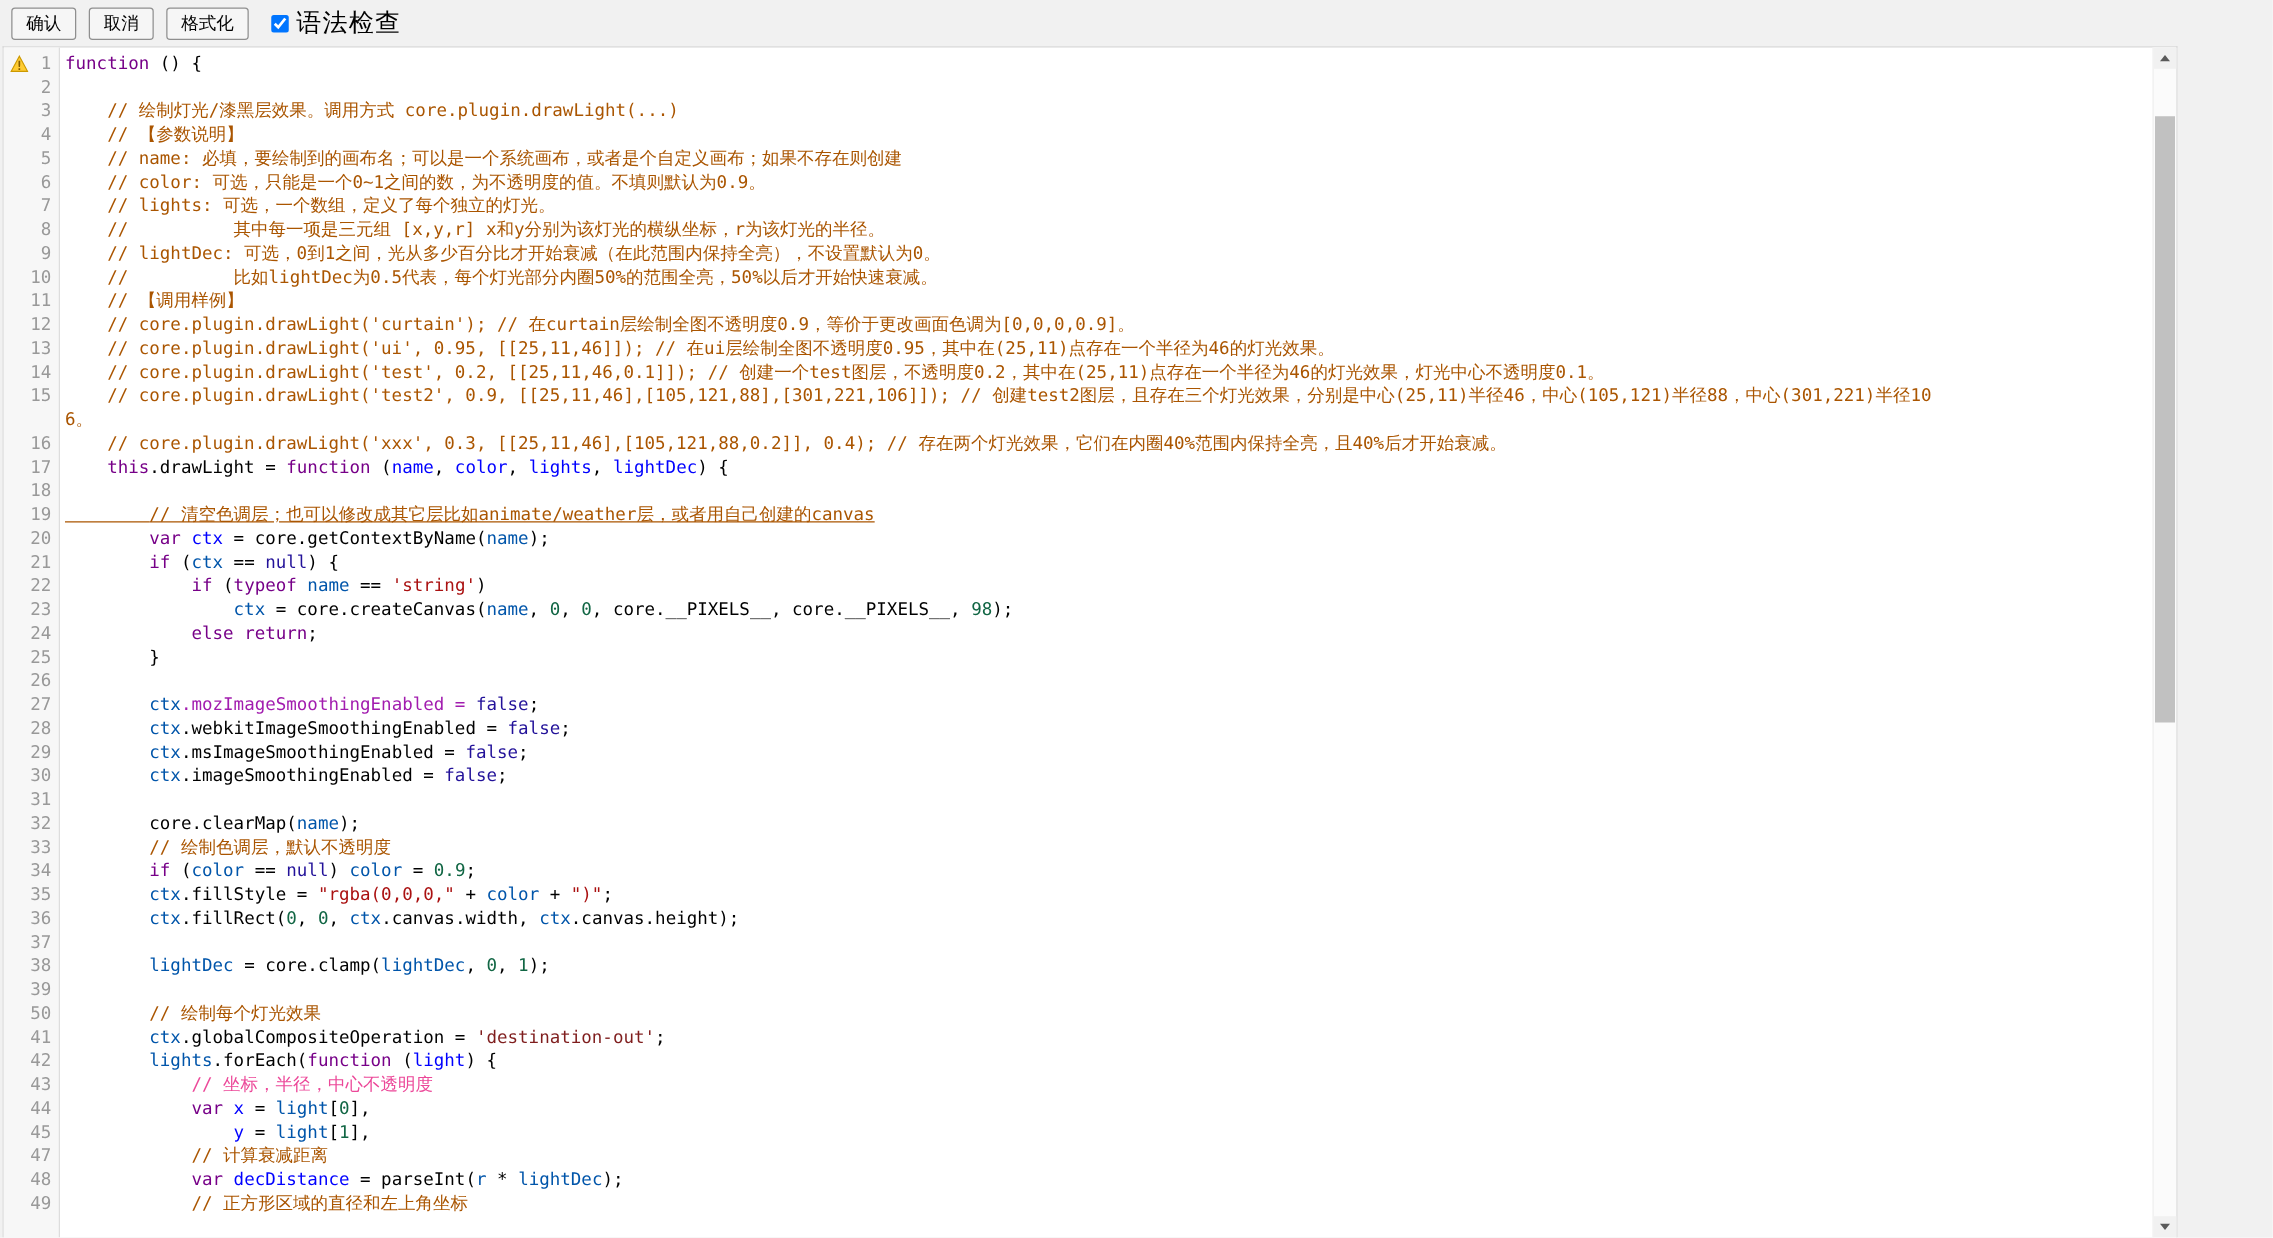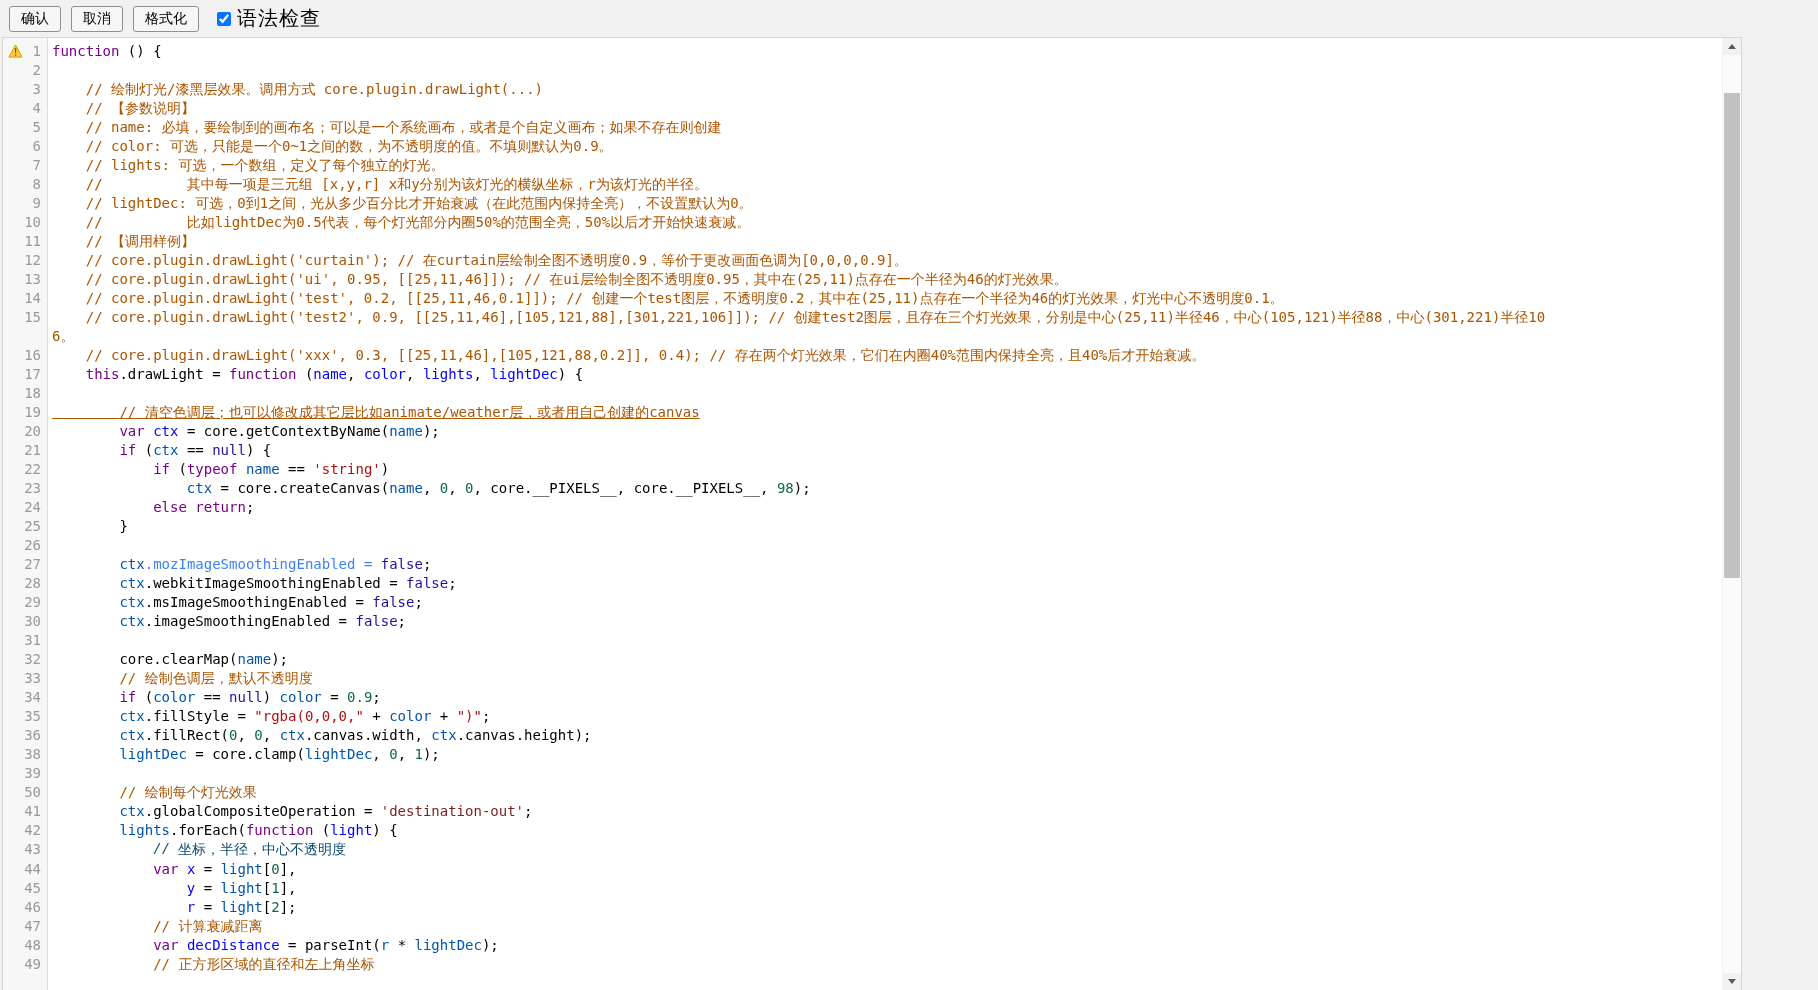--- a/index.html
+++ b/index.html
@@ -204,21 +204,21 @@
         <div class="row">
           <div class="gutter-cell"><span>25</span></div>
           <pre class="code-cell"><span style="color: rgb(0, 0, 0);">        }</span></pre>
         </div>
         <div class="row">
           <div class="gutter-cell"><span>26</span></div>
           <pre class="code-cell"></pre>
         </div>
         <div class="row">
           <div class="gutter-cell"><span>27</span></div>
-          <pre class="code-cell"><span style="color: rgb(0, 0, 0);">        </span><span style="color: rgb(0, 85, 170);">ctx</span><span style="color: #3b82f6;">.mozImageSmoothingEnabled = </span><span style="color: rgb(34, 17, 153);">false</span><span style="color: rgb(0, 0, 0);">;</span></pre>
+          <pre class="code-cell"><span style="color: rgb(0, 0, 0);">        </span><span style="color: rgb(0, 85, 170);">ctx</span><span style="color: #a21caf;">.mozImageSmoothingEnabled = </span><span style="color: rgb(34, 17, 153);">false</span><span style="color: rgb(0, 0, 0);">;</span></pre>
         </div>
         <div class="row">
           <div class="gutter-cell"><span>28</span></div>
           <pre class="code-cell"><span style="color: rgb(0, 0, 0);">        </span><span style="color: rgb(0, 85, 170);">ctx</span><span style="color: rgb(0, 0, 0);">.webkitImageSmoothingEnabled = </span><span style="color: rgb(34, 17, 153);">false</span><span style="color: rgb(0, 0, 0);">;</span></pre>
         </div>
         <div class="row">
           <div class="gutter-cell"><span>29</span></div>
           <pre class="code-cell"><span style="color: rgb(0, 0, 0);">        </span><span style="color: rgb(0, 85, 170);">ctx</span><span style="color: rgb(0, 0, 0);">.msImageSmoothingEnabled = </span><span style="color: rgb(34, 17, 153);">false</span><span style="color: rgb(0, 0, 0);">;</span></pre>
         </div>
         <div class="row">
@@ -243,20 +243,24 @@
         </div>
         <div class="row">
           <div class="gutter-cell"><span>35</span></div>
           <pre class="code-cell"><span style="color: rgb(0, 0, 0);">        </span><span style="color: rgb(0, 85, 170);">ctx</span><span style="color: rgb(0, 0, 0);">.fillStyle = </span><span style="color: rgb(170, 17, 17);">"rgba(0,0,0,"</span><span style="color: rgb(0, 0, 0);"> + </span><span style="color: rgb(0, 85, 170);">color</span><span style="color: rgb(0, 0, 0);"> + </span><span style="color: rgb(170, 17, 17);">")"</span><span style="color: rgb(0, 0, 0);">;</span></pre>
         </div>
         <div class="row">
           <div class="gutter-cell"><span>36</span></div>
           <pre class="code-cell"><span style="color: rgb(0, 0, 0);">        </span><span style="color: rgb(0, 85, 170);">ctx</span><span style="color: rgb(0, 0, 0);">.fillRect(</span><span style="color: rgb(17, 102, 68);">0</span><span style="color: rgb(0, 0, 0);">, </span><span style="color: rgb(17, 102, 68);">0</span><span style="color: rgb(0, 0, 0);">, </span><span style="color: rgb(0, 85, 170);">ctx</span><span style="color: rgb(0, 0, 0);">.canvas.width, </span><span style="color: rgb(0, 85, 170);">ctx</span><span style="color: rgb(0, 0, 0);">.canvas.height);</span></pre>
         </div>
         <div class="row">
+          <div class="gutter-cell"><span>37</span></div>
+          <pre class="code-cell"></pre>
+        </div>
+        <div class="row">
           <div class="gutter-cell"><span>38</span></div>
           <pre class="code-cell"><span style="color: rgb(0, 0, 0);">        </span><span style="color: rgb(0, 85, 170);">lightDec</span><span style="color: rgb(0, 0, 0);"> = core.clamp(</span><span style="color: rgb(0, 85, 170);">lightDec</span><span style="color: rgb(0, 0, 0);">, </span><span style="color: rgb(17, 102, 68);">0</span><span style="color: rgb(0, 0, 0);">, </span><span style="color: rgb(17, 102, 68);">1</span><span style="color: rgb(0, 0, 0);">);</span></pre>
         </div>
         <div class="row">
           <div class="gutter-cell"><span>39</span></div>
           <pre class="code-cell"></pre>
         </div>
         <div class="row">
           <div class="gutter-cell"><span>50</span></div>
           <pre class="code-cell"><span style="color: rgb(170, 85, 0);">        // 绘制每个灯光效果</span></pre>
@@ -264,33 +268,29 @@
         <div class="row">
           <div class="gutter-cell"><span>41</span></div>
           <pre class="code-cell"><span style="color: rgb(0, 0, 0);">        </span><span style="color: rgb(0, 85, 170);">ctx</span><span style="color: rgb(0, 0, 0);">.globalCompositeOperation = </span><span style="color: #7f1d1d;">'destination-out'</span><span style="color: rgb(0, 0, 0);">;</span></pre>
         </div>
         <div class="row">
           <div class="gutter-cell"><span>42</span></div>
           <pre class="code-cell"><span style="color: rgb(0, 0, 0);">        </span><span style="color: rgb(0, 85, 170);">lights</span><span style="color: rgb(0, 0, 0);">.forEach(</span><span style="color: rgb(119, 0, 136);">function</span><span style="color: rgb(0, 0, 0);"> (</span><span style="color: rgb(0, 0, 255);">light</span><span style="color: rgb(0, 0, 0);">) {</span></pre>
         </div>
         <div class="row">
           <div class="gutter-cell"><span>43</span></div>
-          <pre class="code-cell"><span style="color: #0c4a6e; font-family: Liberation Mono, monospace;">            // 坐标，半径，中心不透明度</span></pre>
+          <pre class="code-cell"><span style="color: #ec4899;">            // 坐标，半径，中心不透明度</span></pre>
         </div>
         <div class="row">
           <div class="gutter-cell"><span>44</span></div>
           <pre class="code-cell"><span style="color: rgb(0, 0, 0);">            </span><span style="color: rgb(119, 0, 136);">var</span><span style="color: rgb(0, 0, 0);"> </span><span style="color: rgb(0, 0, 255);">x</span><span style="color: rgb(0, 0, 0);"> = </span><span style="color: rgb(0, 85, 170);">light</span><span style="color: rgb(0, 0, 0);">[</span><span style="color: rgb(17, 102, 68);">0</span><span style="color: rgb(0, 0, 0);">],</span></pre>
         </div>
         <div class="row">
           <div class="gutter-cell"><span>45</span></div>
           <pre class="code-cell"><span style="color: rgb(0, 0, 0);">                </span><span style="color: rgb(0, 0, 255);">y</span><span style="color: rgb(0, 0, 0);"> = </span><span style="color: rgb(0, 85, 170);">light</span><span style="color: rgb(0, 0, 0);">[</span><span style="color: rgb(17, 102, 68);">1</span><span style="color: rgb(0, 0, 0);">],</span></pre>
-        </div>
-        <div class="row">
-          <div class="gutter-cell"><span>46</span></div>
-          <pre class="code-cell"><span style="color: rgb(0, 0, 0);">                </span><span style="color: rgb(0, 0, 255);">r</span><span style="color: rgb(0, 0, 0);"> = </span><span style="color: rgb(0, 85, 170);">light</span><span style="color: rgb(0, 0, 0);">[</span><span style="color: rgb(17, 102, 68);">2</span><span style="color: rgb(0, 0, 0);">];</span></pre>
         </div>
         <div class="row">
           <div class="gutter-cell"><span>47</span></div>
           <pre class="code-cell"><span style="color: rgb(170, 85, 0);">            // 计算衰减距离</span></pre>
         </div>
         <div class="row">
           <div class="gutter-cell"><span>48</span></div>
           <pre class="code-cell"><span style="color: rgb(0, 0, 0);">            </span><span style="color: rgb(119, 0, 136);">var</span><span style="color: rgb(0, 0, 0);"> </span><span style="color: rgb(0, 0, 255);">decDistance</span><span style="color: rgb(0, 0, 0);"> = parseInt(</span><span style="color: rgb(0, 85, 170);">r</span><span style="color: rgb(0, 0, 0);"> * </span><span style="color: rgb(0, 85, 170);">lightDec</span><span style="color: rgb(0, 0, 0);">);</span></pre>
         </div>
         <div class="row">

